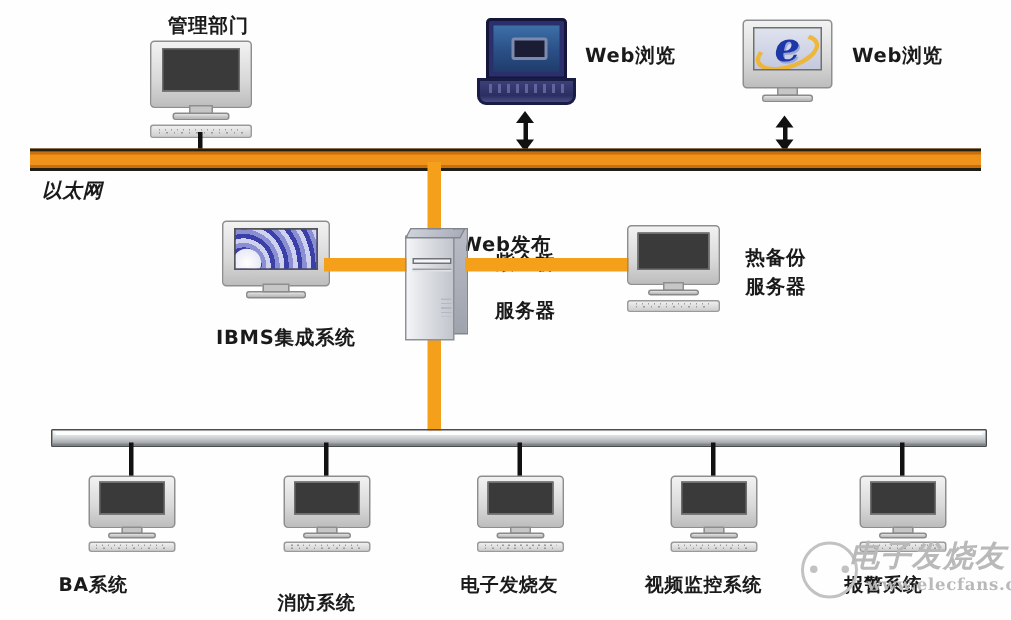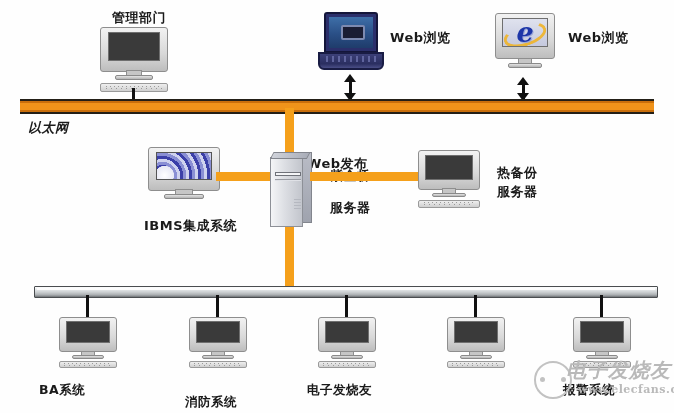--- a/index.html
+++ b/index.html
@@ -441,20 +441,21 @@
 
   <div class="drop" style="left:474px; top:295px; height:24px;"></div>
   <div class="pc" style="left:447px; top:317px; width:58px; height:55px;">
     <div class="mon-case">
       <div class="mon-screen"></div>
     </div>
     <div class="mon-neck"></div>
     <div class="mon-base"></div>
     <div class="keyboard"></div>
   </div>
+  <div class="label small" style="left:430px; top:382px;">视频监控系统</div>
 
   <div class="drop" style="left:600px; top:295px; height:24px;"></div>
   <div class="pc" style="left:573px; top:317px; width:58px; height:55px;">
     <div class="mon-case">
       <div class="mon-screen"></div>
     </div>
     <div class="mon-neck"></div>
     <div class="mon-base"></div>
     <div class="keyboard"></div>
   </div>

